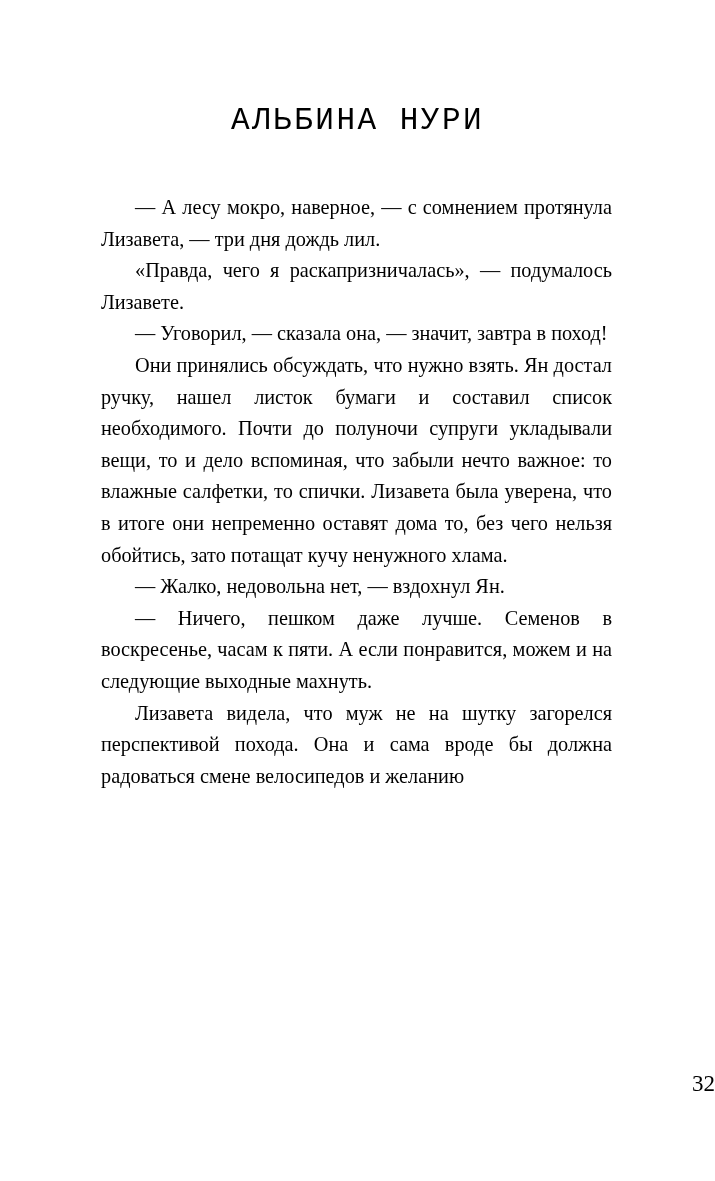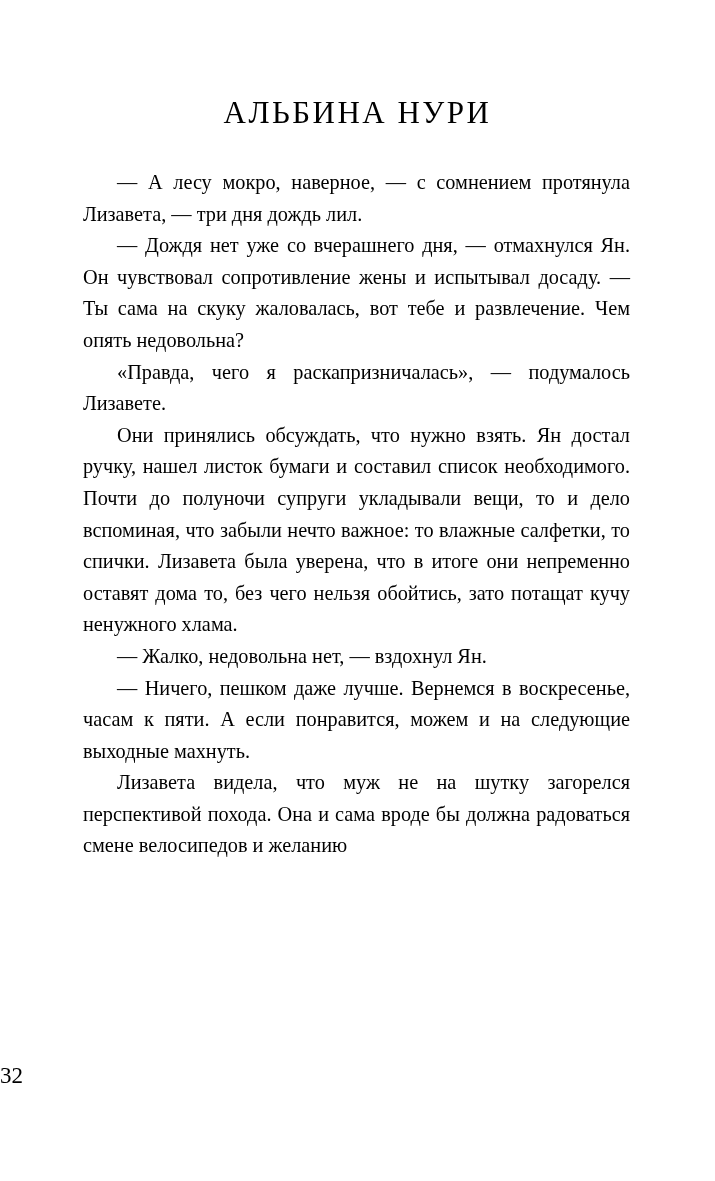--- a/index.html
+++ b/index.html
@@ -19,60 +19,60 @@
     width: 715px;
     height: 1181px;
     box-sizing: border-box;
     padding: 0;
   }
   .running-head {
     text-align: center;
     font-size: 31px;
     letter-spacing: 2.5px;
     font-weight: 400;
-    margin: 0;
+    margin: 8px;
     padding-top: 95px;
-    font-family: Liberation Serif, serif;
+    font-family: Liberation Mono, monospace;
   }
   .body-text {
-    margin: 0;
+    margin: 18px;
     padding: 0 85px 0 83px;
     padding-top: 36px;
     font-size: 20.3px;
     line-height: 31.6px;
     text-align: justify;
     text-justify: inter-word;
     hyphens: manual;
   }
   .body-text p {
     margin: 0;
     text-indent: 34px;
   }
   .folio {
     position: absolute;
     left: 0;
     right: 0;
     bottom: 92px;
-    text-align: left;
+    text-align: right;
     font-size: 23px;
     font-family: "Liberation Serif", serif;
   }
 </style>
 </head>
 <body>
 
 <div class="page">
 
   <div class="running-head">АЛЬБИНА НУРИ</div>
 
   <div class="body-text">
     <p>— А лесу мокро, наверное, — с сомнением протянула Лизавета, — три дня дождь лил.</p>
-    <p>— Дождя нет уже со вчерашнего дня, — отмахнулся Ян. Он чувствовал сопротивление жены и испытывал досаду. — Ты сама на скуку жаловалась, вот тебе и развлечение. Чем опять недовольна?</p>
     <p>«Правда, чего я раскапризничалась», — подумалось Лизавете.</p>
+    <p>— Уговорил, — сказала она, — значит, завтра в поход!</p>
     <p>Они принялись обсуждать, что нужно взять. Ян достал ручку, нашел листок бумаги и составил список необходимого. Почти до полуночи супруги укладывали вещи, то и дело вспоминая, что забыли нечто важное: то влажные салфетки, то спички. Лизавета была уверена, что в итоге они непременно оставят дома то, без чего нельзя обойтись, зато потащат кучу ненужного хлама.</p>
     <p>— Жалко, недовольна нет, — вздохнул Ян.</p>
-    <p>— Ничего, пешком даже лучше. Вернемся в воскресенье, часам к пяти. А если понравится, можем и на следующие выходные махнуть.</p>
+    <p>— Ничего, пешком даже лучше. Семенов в воскресенье, часам к пяти. А если понравится, можем и на следующие выходные махнуть.</p>
     <p>Лизавета видела, что муж не на шутку загорелся перспективой похода. Она и сама вроде бы должна радоваться смене велосипедов и желанию</p>
   </div>
 
   <div class="folio">32</div>
 
 </div>
 
 </body></html>

